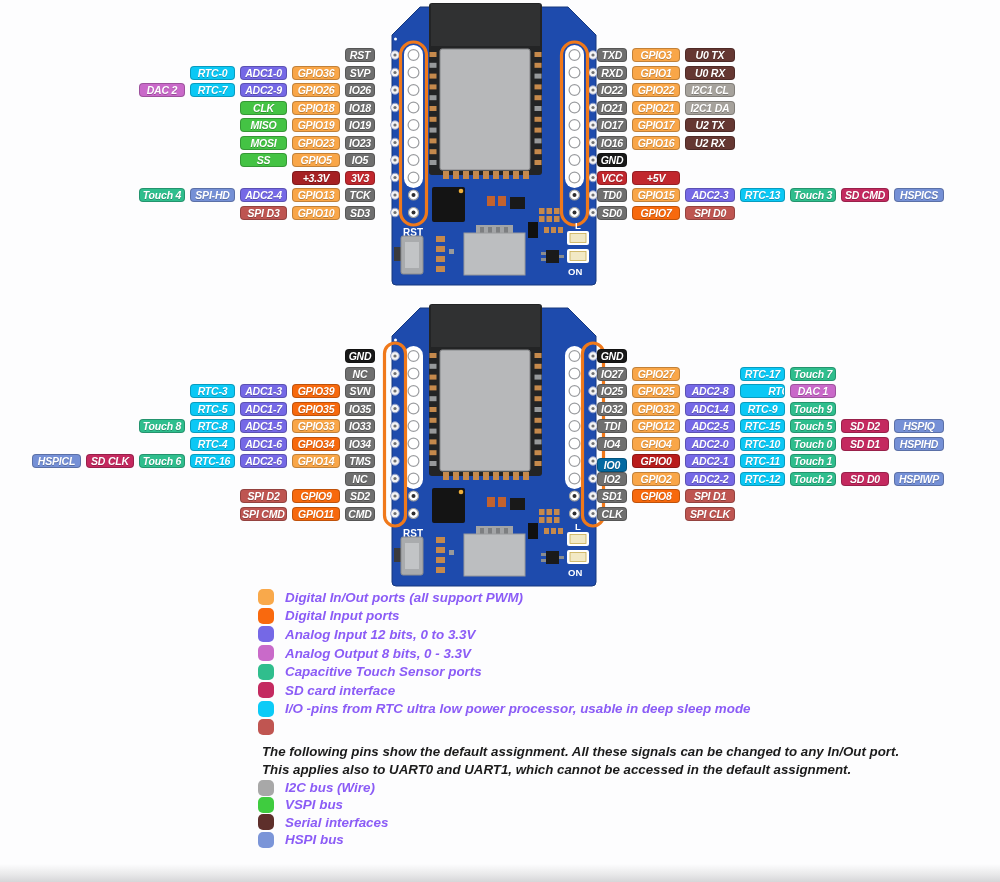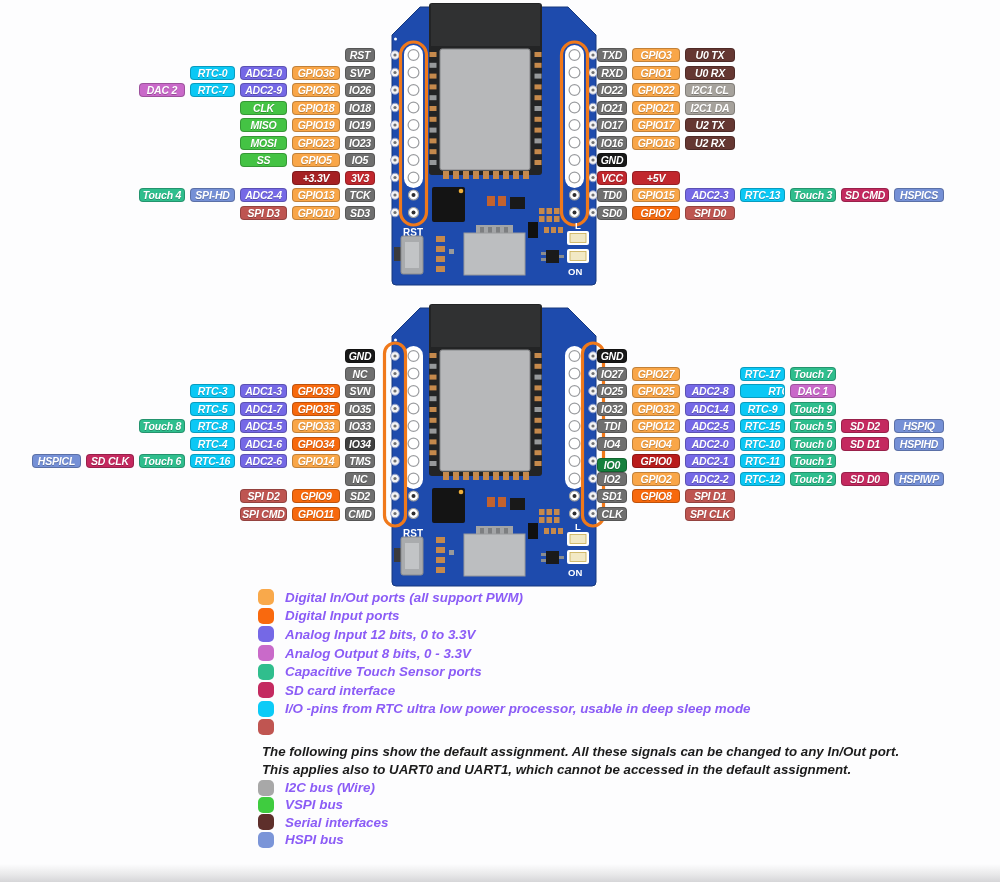--- a/index.html
+++ b/index.html
@@ -413,21 +413,21 @@
       <span class="pin-label" style="background: rgb(247, 105, 13); grid-area: 4 / 6;">GPIO35</span>
       <span class="pin-label" style="background: rgb(111, 111, 111); grid-area: 4 / 7;">IO35</span>
       <span class="pin-label" style="background: rgb(47, 190, 141); grid-area: 5 / 3;">Touch 8</span>
       <span class="pin-label" style="background: rgb(11, 200, 245); grid-area: 5 / 4;">RTC-8</span>
       <span class="pin-label" style="background: rgb(117, 104, 230); grid-area: 5 / 5;">ADC1-5</span>
       <span class="pin-label" style="background: rgb(249, 166, 72); grid-area: 5 / 6;">GPIO33</span>
       <span class="pin-label" style="background: rgb(111, 111, 111); grid-area: 5 / 7;">IO33</span>
       <span class="pin-label" style="background: rgb(11, 200, 245); grid-area: 6 / 4;">RTC-4</span>
       <span class="pin-label" style="background: rgb(117, 104, 230); grid-area: 6 / 5;">ADC1-6</span>
       <span class="pin-label" style="background: rgb(247, 105, 13); grid-area: 6 / 6;">GPIO34</span>
-      <span class="pin-label" style="background: #404040; grid-area: 6 / 7;">IO34</span>
+      <span class="pin-label" style="background: #737373; grid-area: 6 / 7;">IO34</span>
       <span class="pin-label" style="background: rgb(117, 144, 214); grid-area: 7 / 1;">HSPICL</span>
       <span class="pin-label" style="background: rgb(196, 41, 95); grid-area: 7 / 2;">SD CLK</span>
       <span class="pin-label" style="background: rgb(47, 190, 141); grid-area: 7 / 3;">Touch 6</span>
       <span class="pin-label" style="background: rgb(11, 200, 245); grid-area: 7 / 4;">RTC-16</span>
       <span class="pin-label" style="background: rgb(117, 104, 230); grid-area: 7 / 5;">ADC2-6</span>
       <span class="pin-label" style="background: rgb(249, 166, 72); grid-area: 7 / 6;">GPIO14</span>
       <span class="pin-label" style="background: rgb(111, 111, 111); grid-area: 7 / 7;">TMS</span>
       <span class="pin-label" style="background: rgb(111, 111, 111); grid-area: 8 / 7;">NC</span>
       <span class="pin-label" style="background: rgb(190, 85, 81); grid-area: 9 / 5;">SPI D2</span>
       <span class="pin-label" style="background: rgb(247, 105, 13); grid-area: 9 / 6;">GPIO9</span>
@@ -459,21 +459,21 @@
       <span class="pin-label" style="background: rgb(47, 190, 141); grid-area: 5 / 5;">Touch 5</span>
       <span class="pin-label" style="background: rgb(196, 41, 95); grid-area: 5 / 6;">SD D2</span>
       <span class="pin-label" style="background: rgb(117, 144, 214); grid-area: 5 / 7;">HSPIQ</span>
       <span class="pin-label" style="background: rgb(111, 111, 111); grid-area: 6 / 1;">IO4</span>
       <span class="pin-label" style="background: rgb(249, 166, 72); grid-area: 6 / 2;">GPIO4</span>
       <span class="pin-label" style="background: rgb(117, 104, 230); grid-area: 6 / 3;">ADC2-0</span>
       <span class="pin-label" style="background: rgb(11, 200, 245); grid-area: 6 / 4;">RTC-10</span>
       <span class="pin-label" style="background: rgb(47, 190, 141); grid-area: 6 / 5;">Touch 0</span>
       <span class="pin-label" style="background: rgb(196, 41, 95); grid-area: 6 / 6;">SD D1</span>
       <span class="pin-label" style="background: rgb(117, 144, 214); grid-area: 6 / 7;">HSPIHD</span>
-      <span class="pin-label" style="background: #15803d; grid-area: 7 / 1; margin-top: 8px;">IO0</span>
+      <span class="pin-label" style="background: #0369a1; grid-area: 7 / 1; margin-top: 8px;">IO0</span>
       <span class="pin-label" style="background: #b91c1c; grid-area: 7 / 2;">GPIO0</span>
       <span class="pin-label" style="background: rgb(117, 104, 230); grid-area: 7 / 3;">ADC2-1</span>
       <span class="pin-label" style="background: rgb(11, 200, 245); grid-area: 7 / 4;">RTC-11</span>
       <span class="pin-label" style="background: rgb(47, 190, 141); grid-area: 7 / 5;">Touch 1</span>
       <span class="pin-label" style="background: rgb(111, 111, 111); grid-area: 8 / 1;">IO2</span>
       <span class="pin-label" style="background: rgb(249, 166, 72); grid-area: 8 / 2;">GPIO2</span>
       <span class="pin-label" style="background: rgb(117, 104, 230); grid-area: 8 / 3;">ADC2-2</span>
       <span class="pin-label" style="background: rgb(11, 200, 245); grid-area: 8 / 4;">RTC-12</span>
       <span class="pin-label" style="background: rgb(47, 190, 141); grid-area: 8 / 5;">Touch 2</span>
       <span class="pin-label" style="background: rgb(196, 41, 95); grid-area: 8 / 6;">SD D0</span>

